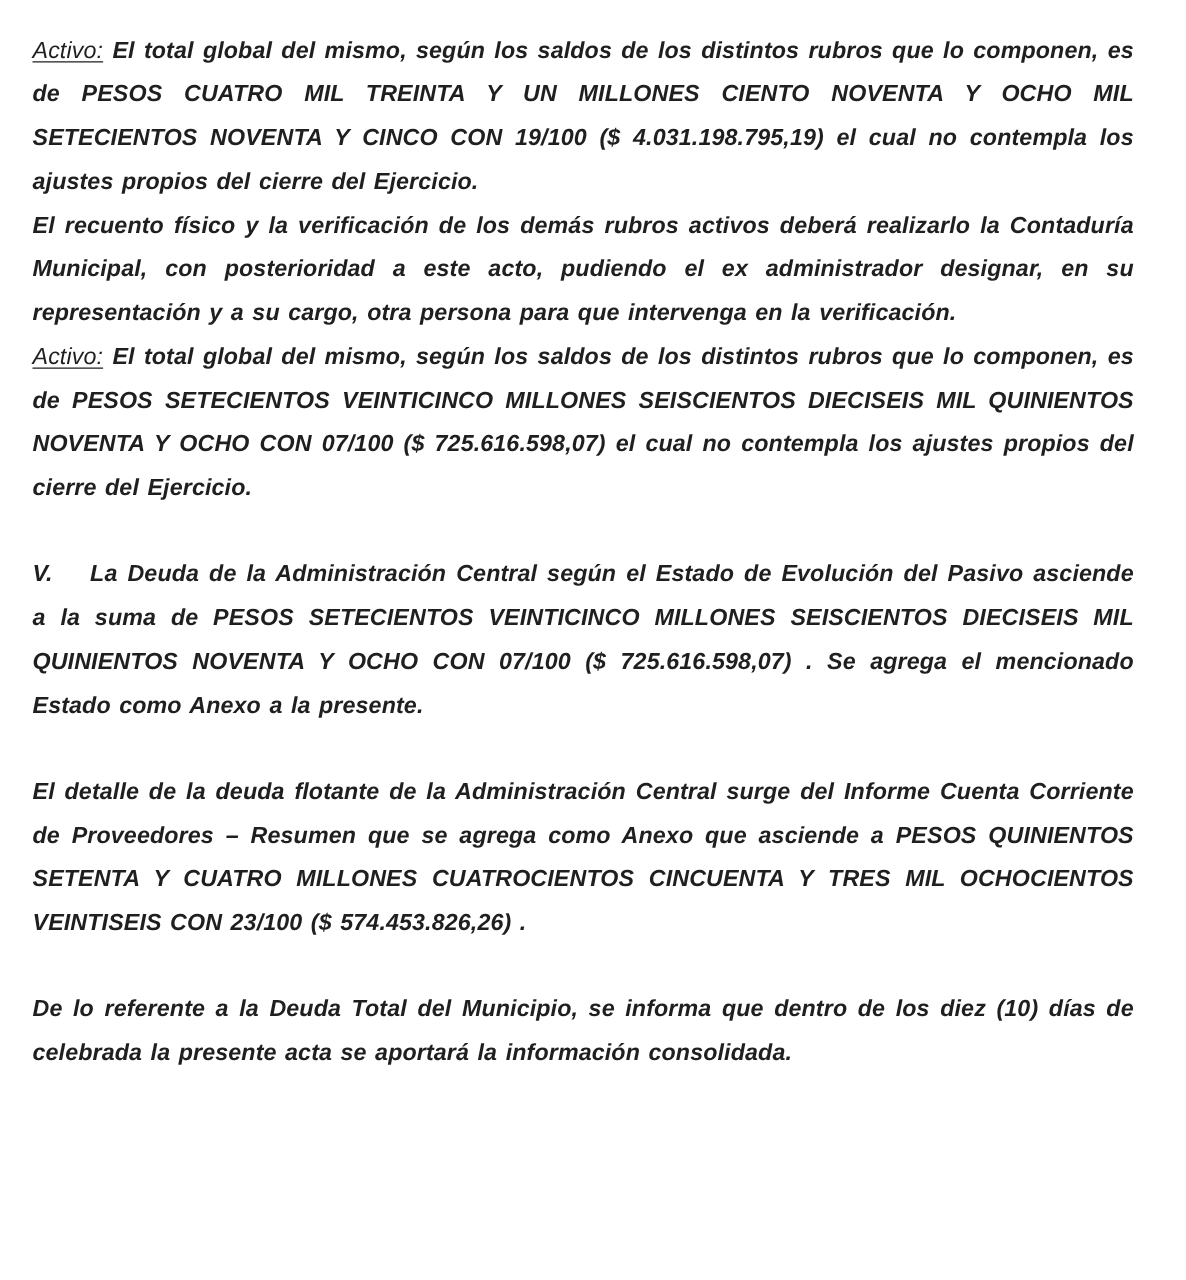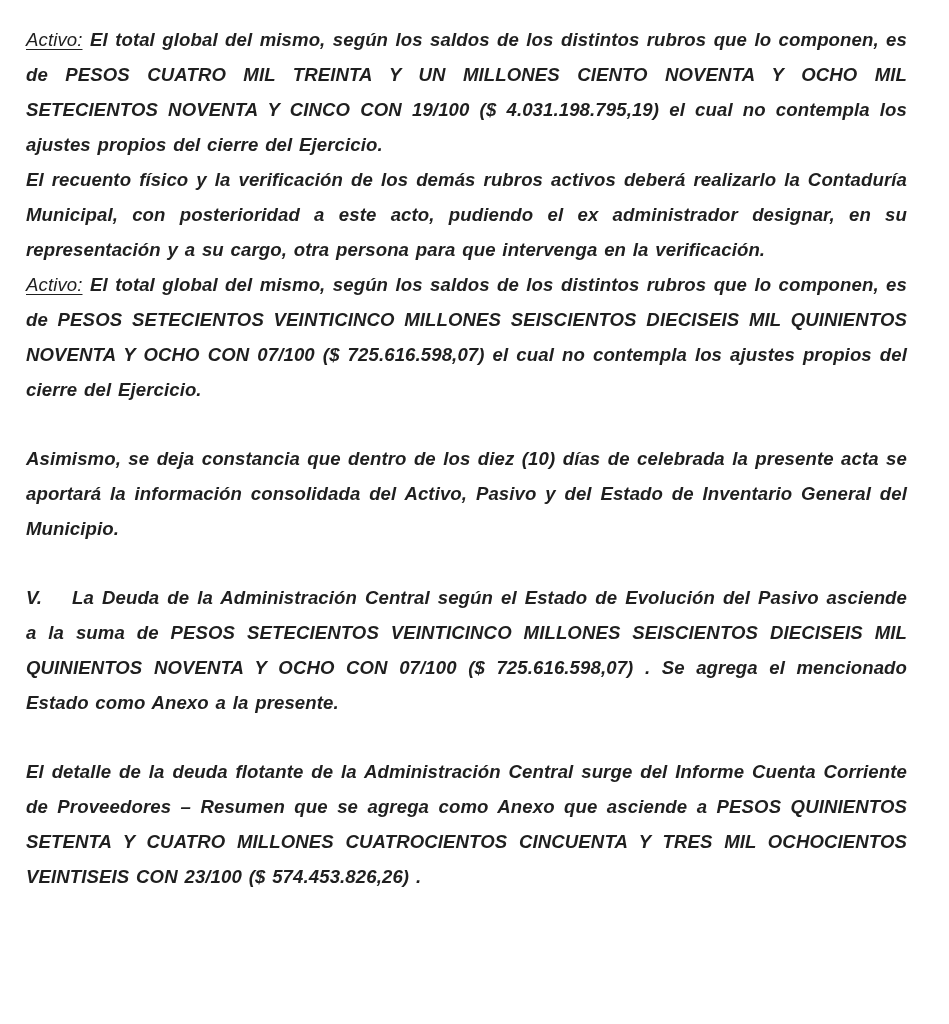--- a/index.html
+++ b/index.html
@@ -49,20 +49,20 @@
 <body>
 
 <div class="doc">
 
   <p class="para"><span class="lead">Activo:</span> <span>El total global del mismo, según los saldos de los distintos rubros que lo componen, es de PESOS CUATRO MIL TREINTA Y UN MILLONES CIENTO NOVENTA Y OCHO MIL SETECIENTOS NOVENTA Y CINCO CON 19/100 ($ 4.031.198.795,19) el cual no contempla los ajustes propios del cierre del Ejercicio.</span></p>
 
   <p class="para"><span>El recuento físico y la verificación de los demás rubros activos deberá realizarlo la Contaduría Municipal, con posterioridad a este acto, pudiendo el ex administrador designar, en su representación y a su cargo, otra persona para que intervenga en la verificación.</span></p>
 
   <p class="para"><span class="lead">Activo:</span> <span>El total global del mismo, según los saldos de los distintos rubros que lo componen, es de PESOS SETECIENTOS VEINTICINCO MILLONES SEISCIENTOS DIECISEIS MIL QUINIENTOS NOVENTA Y OCHO CON 07/100 ($ 725.616.598,07) el cual no contempla los ajustes propios del cierre del Ejercicio.</span></p>
 
-  <p class="para gap"><span>Asimismo, se deja constancia que dentro de los diez (10) días de celebrada la presente acta se aportará la información consolidada del Activo, Pasivo y del Estado de Inventario General del Municipio.</span></p>
 
   <p class="para gap"><span class="num">V.</span><span>La Deuda de la Administración Central según el Estado de Evolución del Pasivo asciende a la suma de PESOS SETECIENTOS VEINTICINCO MILLONES SEISCIENTOS DIECISEIS MIL QUINIENTOS NOVENTA Y OCHO CON 07/100 ($ 725.616.598,07) . Se agrega el mencionado Estado como Anexo a la presente.</span></p>
 
   <p class="para gap"><span>El detalle de la deuda flotante de la Administración Central surge del Informe Cuenta Corriente de Proveedores – Resumen que se agrega como Anexo que asciende a PESOS QUINIENTOS SETENTA Y CUATRO MILLONES CUATROCIENTOS CINCUENTA Y TRES MIL OCHOCIENTOS VEINTISEIS CON 23/100 ($ 574.453.826,26) .</span></p>
 
+  <p class="para gap"><span>De lo referente a la Deuda Total del Municipio, se informa que dentro de los diez (10) días de celebrada la presente acta se aportará la información consolidada.</span></p>
 
 </div>
 
 </body></html>

